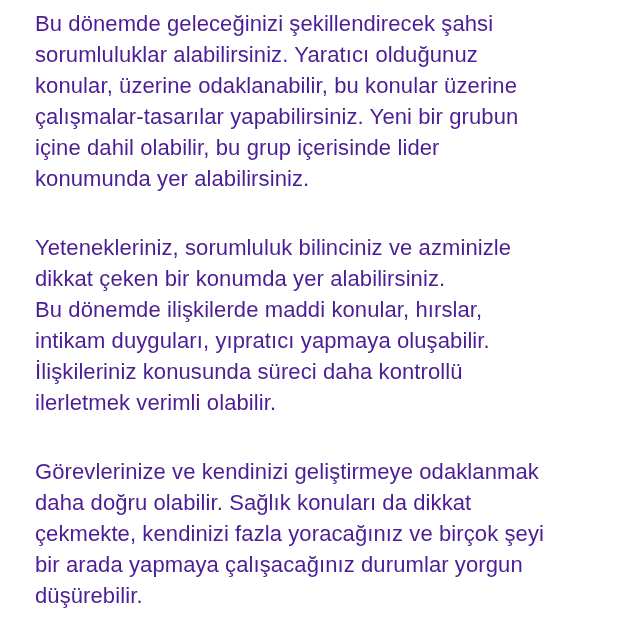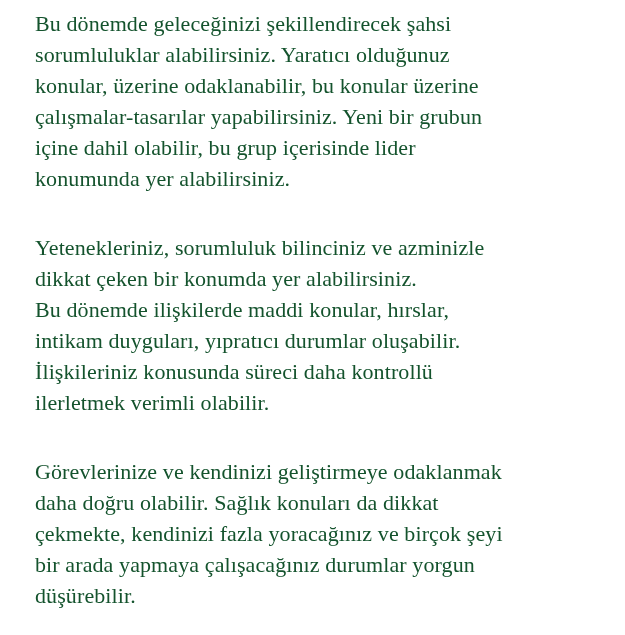--- a/index.html
+++ b/index.html
@@ -14,45 +14,45 @@
   }
   .doc-page {
     box-sizing: border-box;
     width: 625px;
     height: 635px;
     padding: 8px 26px 0 35px;
     background: #ffffff;
   }
   .doc-paragraph {
     margin: 0 0 38px 0;
-    font-family: Liberation Serif, serif;
+    font-family: Liberation Sans, sans-serif;
     font-size: 22px;
     line-height: 31px;
-    color: #14532d;
+    color: #4c1d95;
     white-space: pre-line;      
     letter-spacing: 0.1px;
   }
   .doc-paragraph:last-child {
     margin-bottom: 0;
   }
 </style>
 </head>
 <body>
 
 <div class="doc-page">
   <p class="doc-paragraph">Bu dönemde geleceğinizi şekillendirecek şahsi
 sorumluluklar alabilirsiniz. Yaratıcı olduğunuz
 konular, üzerine odaklanabilir, bu konular üzerine
 çalışmalar-tasarılar yapabilirsiniz. Yeni bir grubun
 içine dahil olabilir, bu grup içerisinde lider
 konumunda yer alabilirsiniz.</p>
   <p class="doc-paragraph">Yetenekleriniz, sorumluluk bilinciniz ve azminizle
 dikkat çeken bir konumda yer alabilirsiniz.
 Bu dönemde ilişkilerde maddi konular, hırslar,
-intikam duyguları, yıpratıcı durumlar oluşabilir.
+intikam duyguları, yıpratıcı yapmaya oluşabilir.
 İlişkileriniz konusunda süreci daha kontrollü
 ilerletmek verimli olabilir.</p>
   <p class="doc-paragraph">Görevlerinize ve kendinizi geliştirmeye odaklanmak
 daha doğru olabilir. Sağlık konuları da dikkat
 çekmekte, kendinizi fazla yoracağınız ve birçok şeyi
 bir arada yapmaya çalışacağınız durumlar yorgun
 düşürebilir.</p>
 </div>
 
 </body></html>

